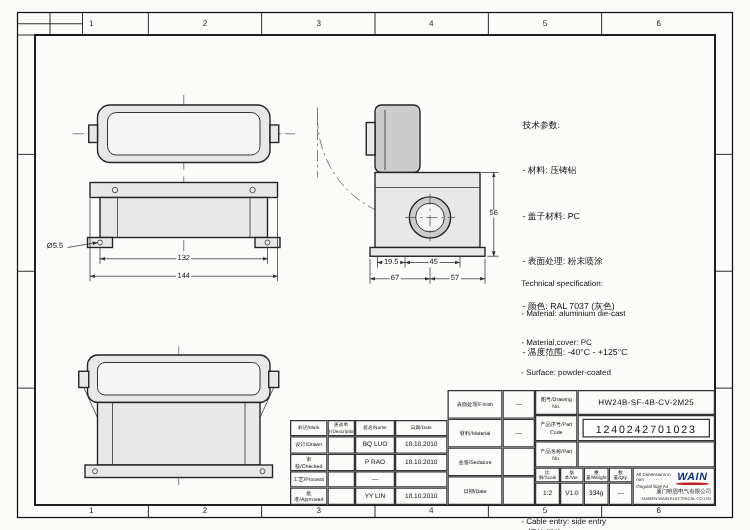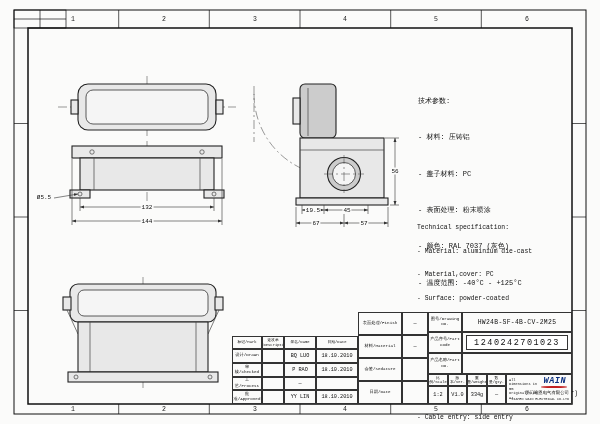--- a/index.html
+++ b/index.html
@@ -1,17 +1,17 @@
 <!DOCTYPE html>
 <html><head>
 <meta charset="utf-8">
 <style>
   html,body{margin:0;padding:0;background:#888;}
   .page{position:relative;width:600px;height:424px;background:#fbfbfa;
-        font-family:Liberation Mono, monospace;color:#111;overflow:hidden;}
+        font-family:Liberation Sans, sans-serif;color:#111;overflow:hidden;}
   .page svg{position:absolute;left:0;top:0;}
   .zn{position:absolute;transform:translate(-50%,-50%);font-size:6.5px;color:#222;}
   .dimlbl{position:absolute;transform:translate(-50%,-50%);font-size:6px;
           background:#fbfbfa;padding:0 1px;white-space:nowrap;color:#111;}
   .spec{position:absolute;white-space:pre;}
   .spec-cn{left:418px;top:71px;font-size:7px;line-height:12.1px;}
   .spec-en{left:417px;top:208px;font-size:6.4px;line-height:7.9px;}
   .tc{position:absolute;box-sizing:border-box;border:1px solid #333;display:flex;
       align-items:center;justify-content:center;text-align:center;overflow:hidden;background:#fbfbfa;}
   .tc.lbl{font-size:4.2px;line-height:1.2;padding:0 1px;}

